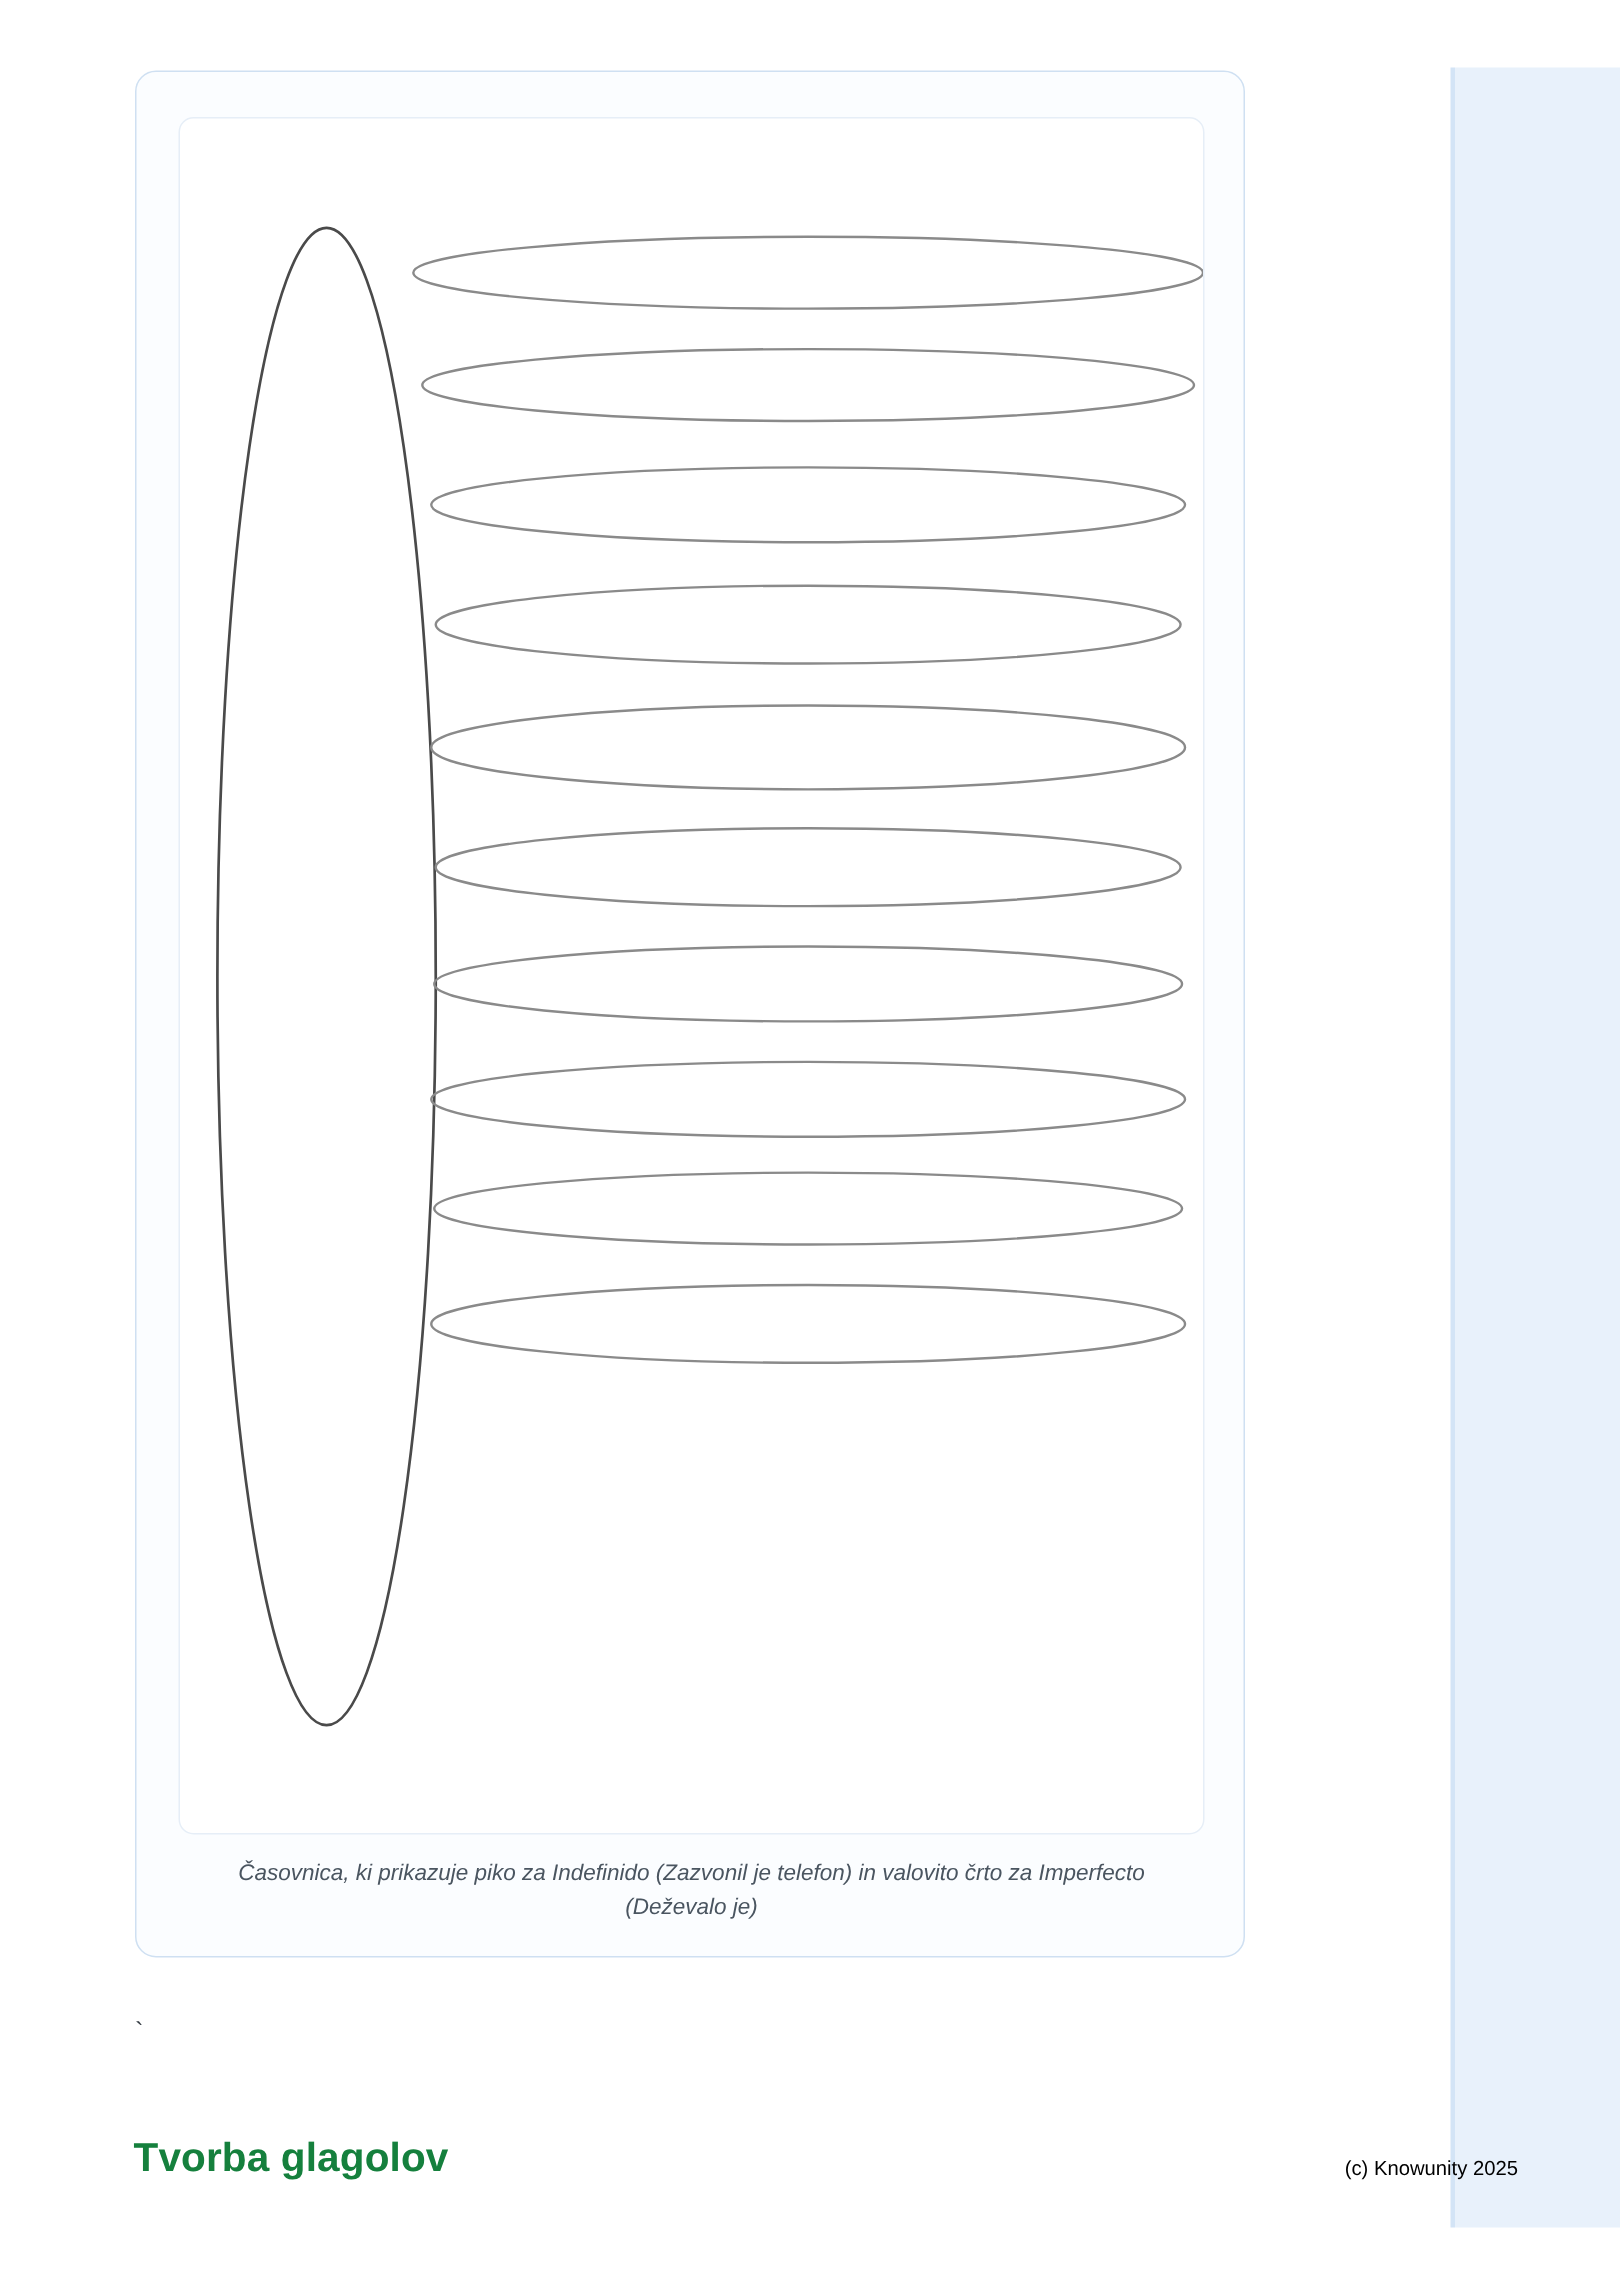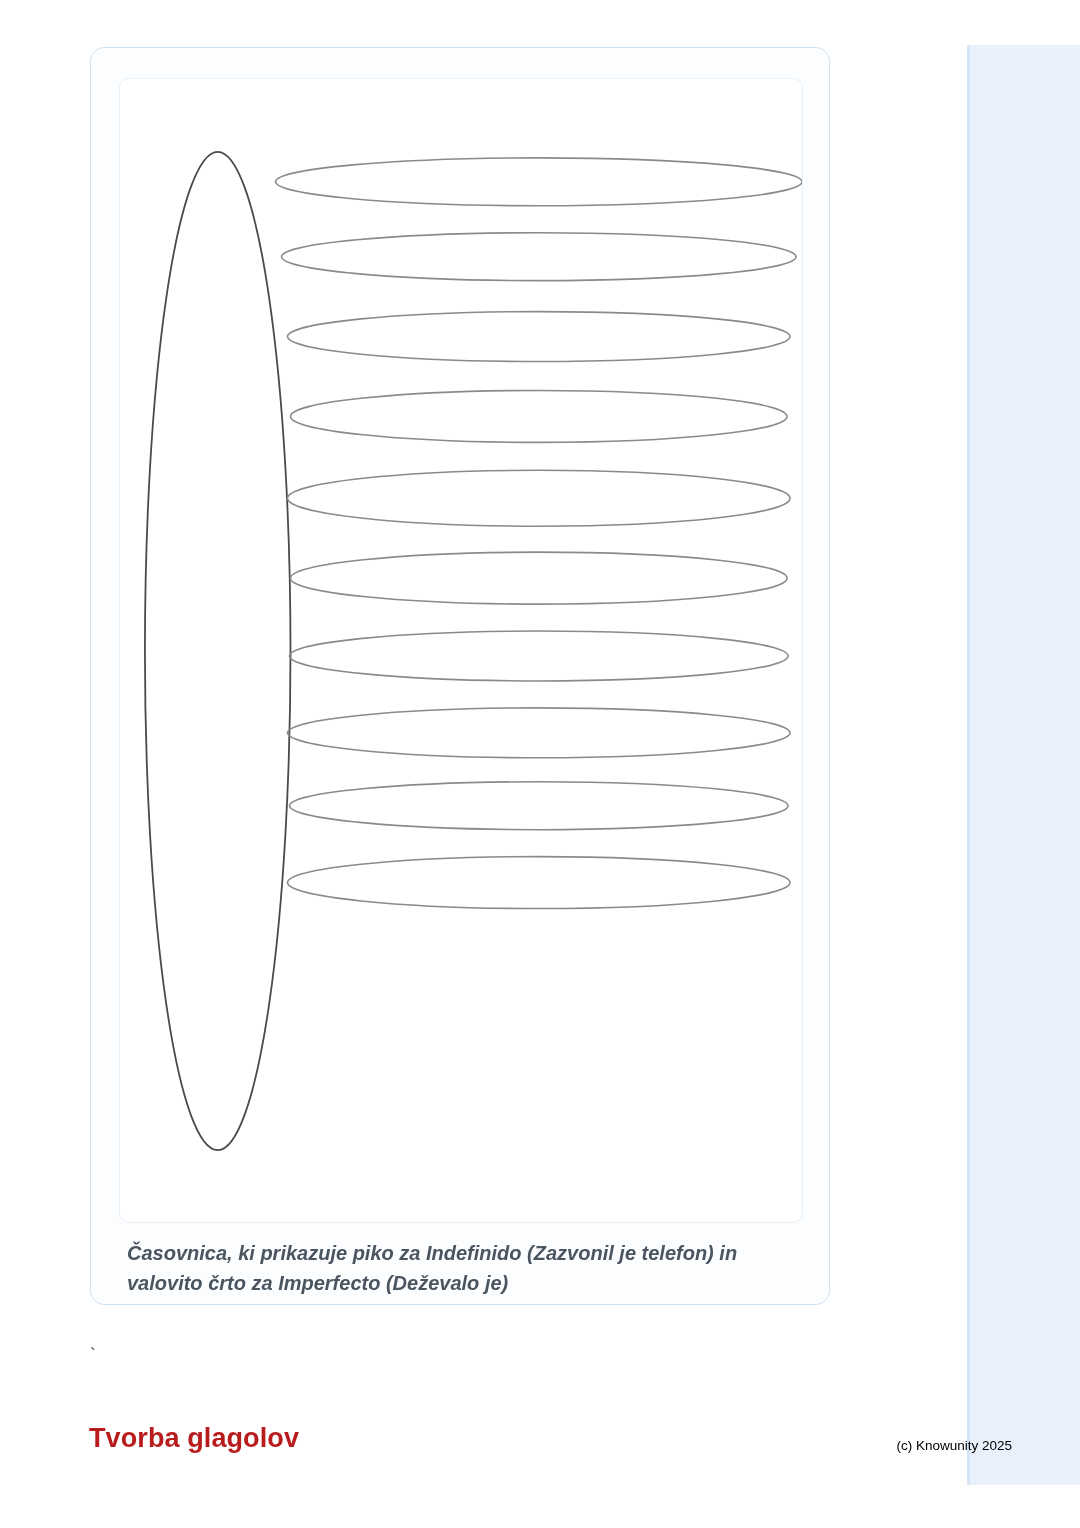--- a/index.html
+++ b/index.html
@@ -60,46 +60,46 @@
   .figure-svg {
     display: block;
     width: 100%;
     height: 100%;
   }
   .figure-caption {
     position: absolute;
     left: 36px;
     top: 1190px;
     width: 668px;
+    text-align: center;
     font-style: italic;
-    font-size: 20px;
+    font-size: 15px;
     line-height: 1.52;
     color: #4a5560;
     font-family: "Liberation Sans", sans-serif;
-    font-weight: bold;
   }
 
   
   .stray-tick {
     position: absolute;
     left: 90px;
     top: 1345px;
     font-size: 17px;
     color: #333a42;
     font-family: "Liberation Sans", sans-serif;
   }
 
   
   .footer-heading {
     position: absolute;
     left: 89px;
     top: 1423px;
     font-size: 27px;
     font-weight: bold;
-    color: #b91c1c;
+    color: #15803d;
     letter-spacing: 0.1px;
     font-family: "Liberation Sans", sans-serif;
   }
   .footer-copyright {
     position: absolute;
     right: 68px;
     top: 1438px;
     font-size: 13.5px;
     color: #000000;
     font-family: "Liberation Sans", sans-serif;

